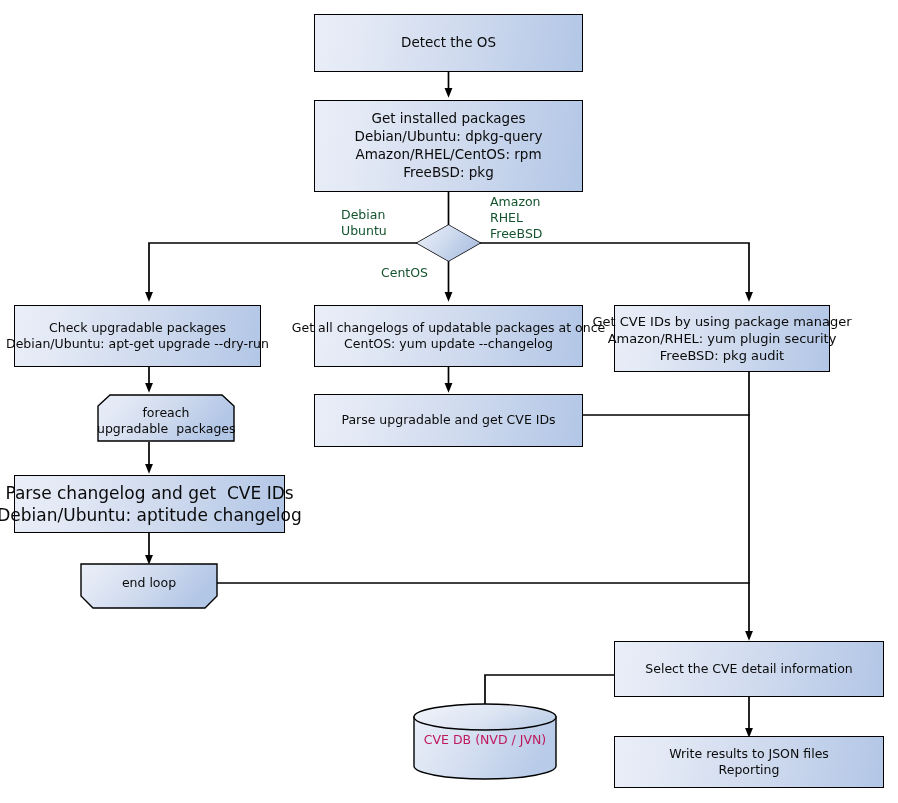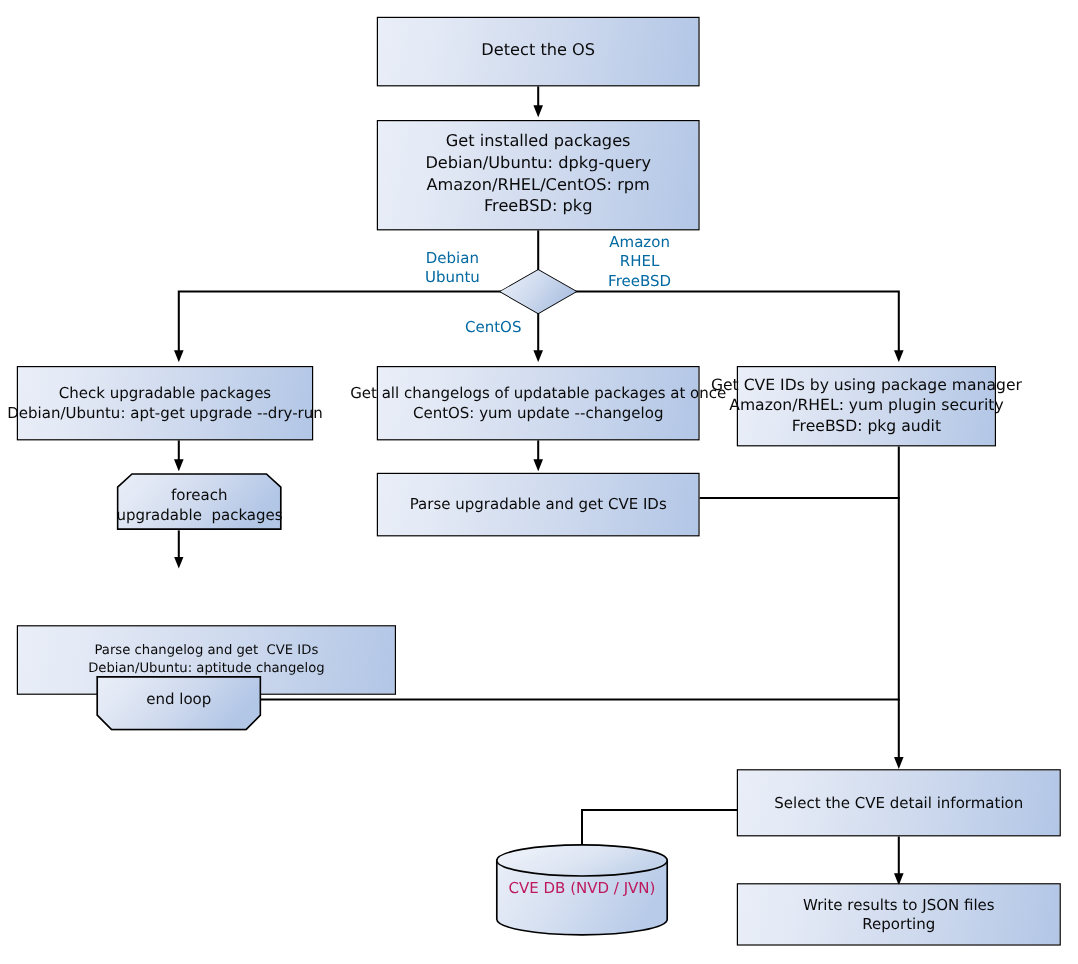--- a/index.html
+++ b/index.html
@@ -52,23 +52,23 @@
   }
   .shape-label {
     position: relative;
     z-index: 2;
     width: 100%;
     text-align: center;
     white-space: pre;
   }
   .edge-label {
     position: absolute;
-    color: #0369a1;
-    white-space: pre;
-    text-align: center;
+    color: #14532d;
+    white-space: pre;
+    text-align: left;
     line-height: 1.28;
   }
   .db-label {
     position: absolute;
     z-index: 3;
     text-align: center;
     white-space: pre;
     color: #be185d;
   }
 </style>
@@ -178,21 +178,21 @@
       <path d="M 1,47 L 1,12 L 13,1 L 125,1 L 137,12 L 137,47 Z" fill="url(#lg1)" stroke="#000000" stroke-width="1.4"></path>
     </svg>
     <span class="shape-label" style="margin-top:6px;">foreach
 upgradable  packages</span>
   </div>
 
   <div class="node proc" style="left:314px; top:394px; width:269px; height:53px; font-size:12.5px;">
     <span>Parse upgradable and get CVE IDs</span>
   </div>
 
-  <div class="node proc" style="left:14px; top:475px; width:316px; height:58px; font-size:11px;margin-top:46px;">
+  <div class="node proc" style="left:14px; top:475px; width:271px; height:58px; font-size:17px;">
     <span>Parse changelog and get  CVE IDs
 Debian/Ubuntu: aptitude changelog</span>
   </div>
 
   <div class="node" style="left:80px; top:563px; width:138px; height:46px; font-size:12.5px;">
     <svg class="shape-svg" width="138" height="46" viewBox="0 0 138 46">
       <defs>
         <linearGradient id="lg2" x1="0" y1="0" x2="1" y2="0.3">
           <stop offset="0%" stop-color="#e9eef8"></stop>
           <stop offset="20%" stop-color="#e3e9f5"></stop>

